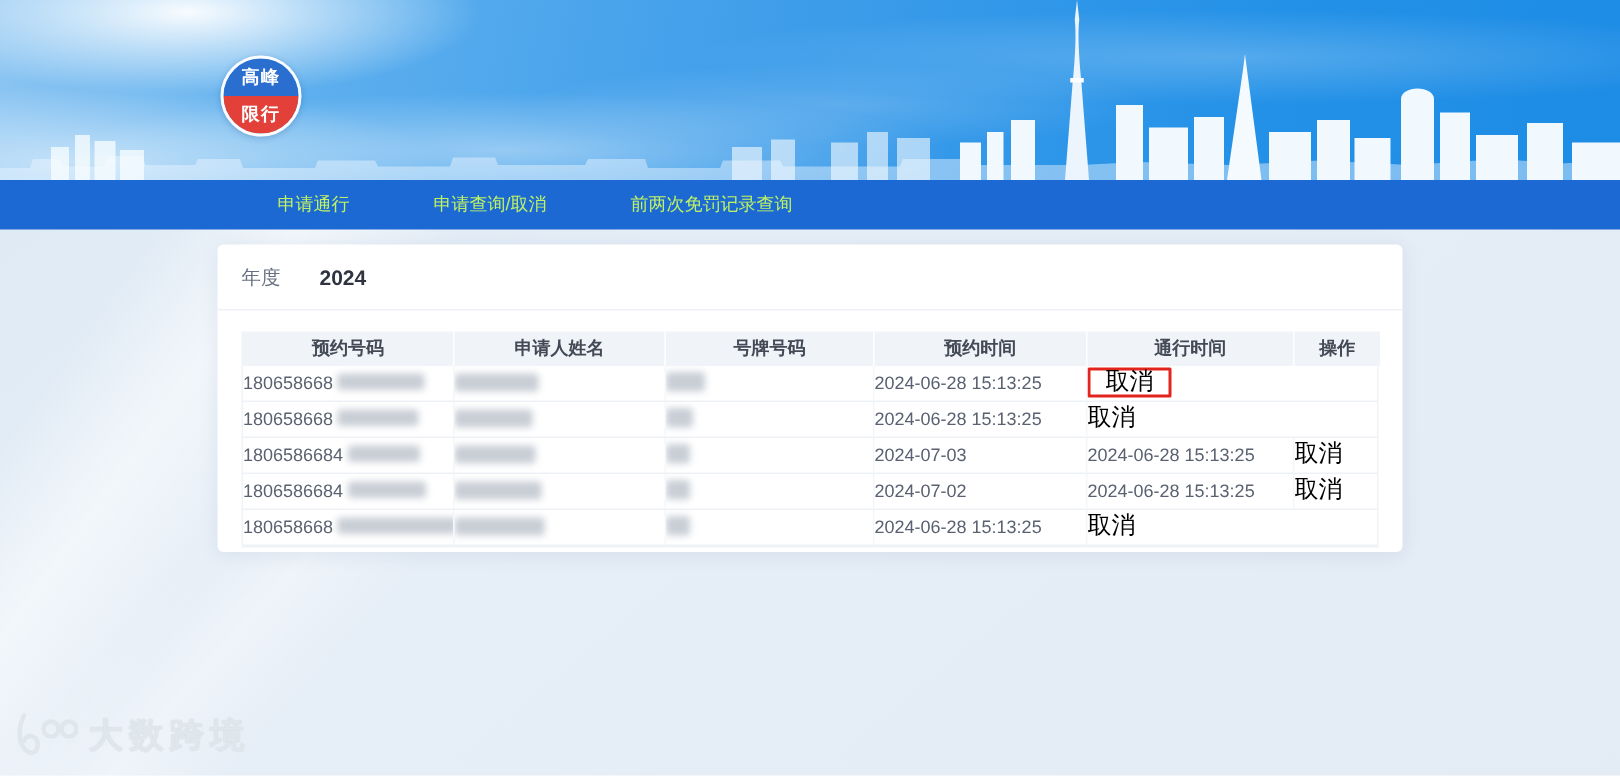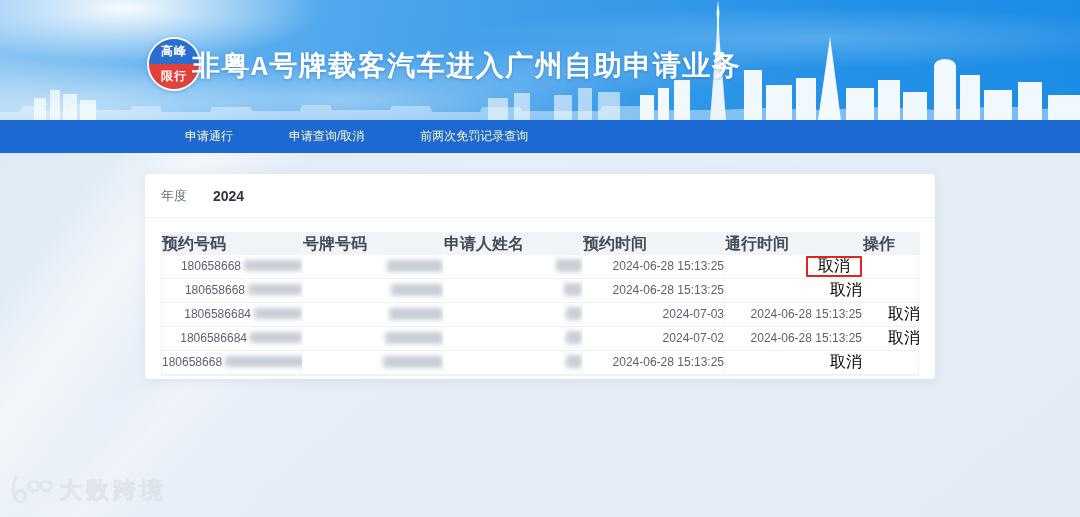--- a/index.html
+++ b/index.html
@@ -53,46 +53,46 @@
     color:#fff; font-size:28px; font-weight:bold; letter-spacing:1.5px;
     text-shadow:0 1px 3px rgba(20,80,160,0.35); white-space:nowrap;
   }
 
   
   .nav {
     position:absolute; left:0; top:120px; width:1080px; height:33px;
     background:#1c69d3; display:flex; align-items:center;
     padding-left:185px;
   }
-  .nav-item { color:#fef9c3; font-size:12px; margin-right:56px; cursor:pointer; white-space:nowrap; }
+  .nav-item { color:#bef264; font-size:12px; margin-right:56px; cursor:pointer; white-space:nowrap; }
 
   
   .card {
-    position:absolute; left:145px; top:174px; width:790px; height:205px;
+    position:absolute; left:145px; top:163px; width:790px; height:205px;
     background:#fff; border-radius:4px;
     box-shadow:0 2px 12px rgba(80,110,150,0.10);
   }
   .year-row {
     height:44px; display:flex; align-items:center; padding:0 16px;
     border-bottom:1px solid #edf1f6;
   }
   .year-label { font-size:13px; color:#667080; }
   .year-value { font-size:14px; font-weight:bold; color:#2f3440; margin-left:26px; cursor:pointer; }
 
   .table { margin:14px 16px 0 16px; width:758px; border:1px solid #f0f3f7; border-top:none; }
   .thead, .trow { display:grid; grid-template-columns:140px 141px 139px 142px 138px 58px; }
   .thcell {
-    background:#f0f3f8; color:#434a56; font-size:16px; font-weight:bold;
-    height:23px; line-height:23px; text-align:left;
+    background:#f0f3f8; color:#434a56; font-size:12px; font-weight:bold;
+    height:23px; line-height:23px; text-align:center;
     border-left:1px solid #ffffff;
   }
   .thcell:first-child { border-left:none; }
   .trow { border-bottom:1px solid #edf1f5; background:#fff; }
   .tcell {
-    height:23px; line-height:22px; font-size:12px; color:#5a6170; text-align:right;
+    height:23px; line-height:22px; font-size:12px; color:#5a6170; text-align:left;
     border-left:1px solid #f4f7fa; overflow:hidden; white-space:nowrap;
   }
   .tcell:first-child { border-left:none; }
 
   .redact {
     display:inline-block; vertical-align:middle; background:#c9ced6;
     border-radius:2px; filter:blur(2.5px); margin-top:-2px;
   }
   .redact.rn   { height:11px; margin-left:3px; }
   .redact.plate{ height:12px; width:54px; }
@@ -164,40 +164,39 @@
       <rect x="1048" y="95" width="32" height="25"></rect>
     </g>
   </svg>
 
   <div class="brand">
     <div class="circle">
       <div class="half top">高峰</div>
       <div class="half bottom">限行</div>
     </div>
   </div>
-  <div class="banner-title">非粤A号牌载客汽车进入广州自助申请业务</div>
 </div>
 
 <div class="nav">
   <div class="nav-item">申请通行</div>
   <div class="nav-item">申请查询/取消</div>
   <div class="nav-item">前两次免罚记录查询</div>
 </div>
 
 <div class="card">
   <div class="year-row">
     <span class="year-label">年度</span>
     <span class="year-value">2024</span>
   </div>
 
   <div class="table">
     <div class="thead">
       <div class="thcell">预约号码</div>
+      <div class="thcell">申请人姓名</div>
       <div class="thcell">号牌号码</div>
-      <div class="thcell">申请人姓名</div>
       <div class="thcell">预约时间</div>
       <div class="thcell">通行时间</div>
       <div class="thcell">操作</div>
     </div>
 
     <div class="trow">
       <div class="tcell"><span>180658668</span><span class="redact rn" style="width:58px"></span></div>
       <div class="tcell"><span class="redact plate" style="width:56px"></span></div>
       <div class="tcell"><span class="redact name" style="width:26px"></span></div>
       <div class="tcell">2024-06-28 15:13:25</div>

